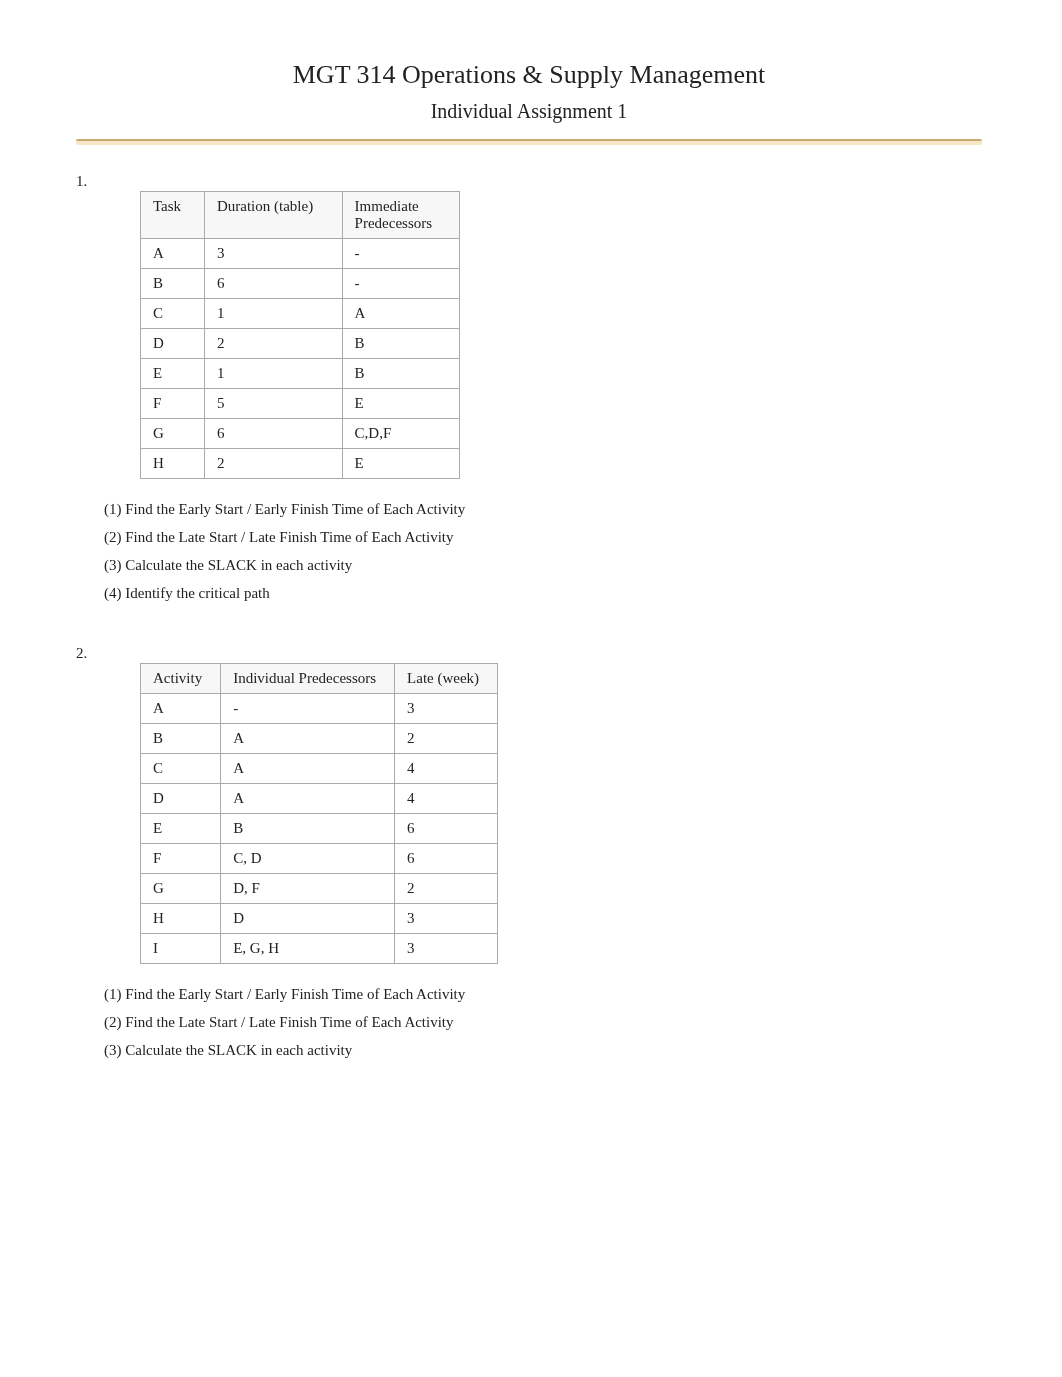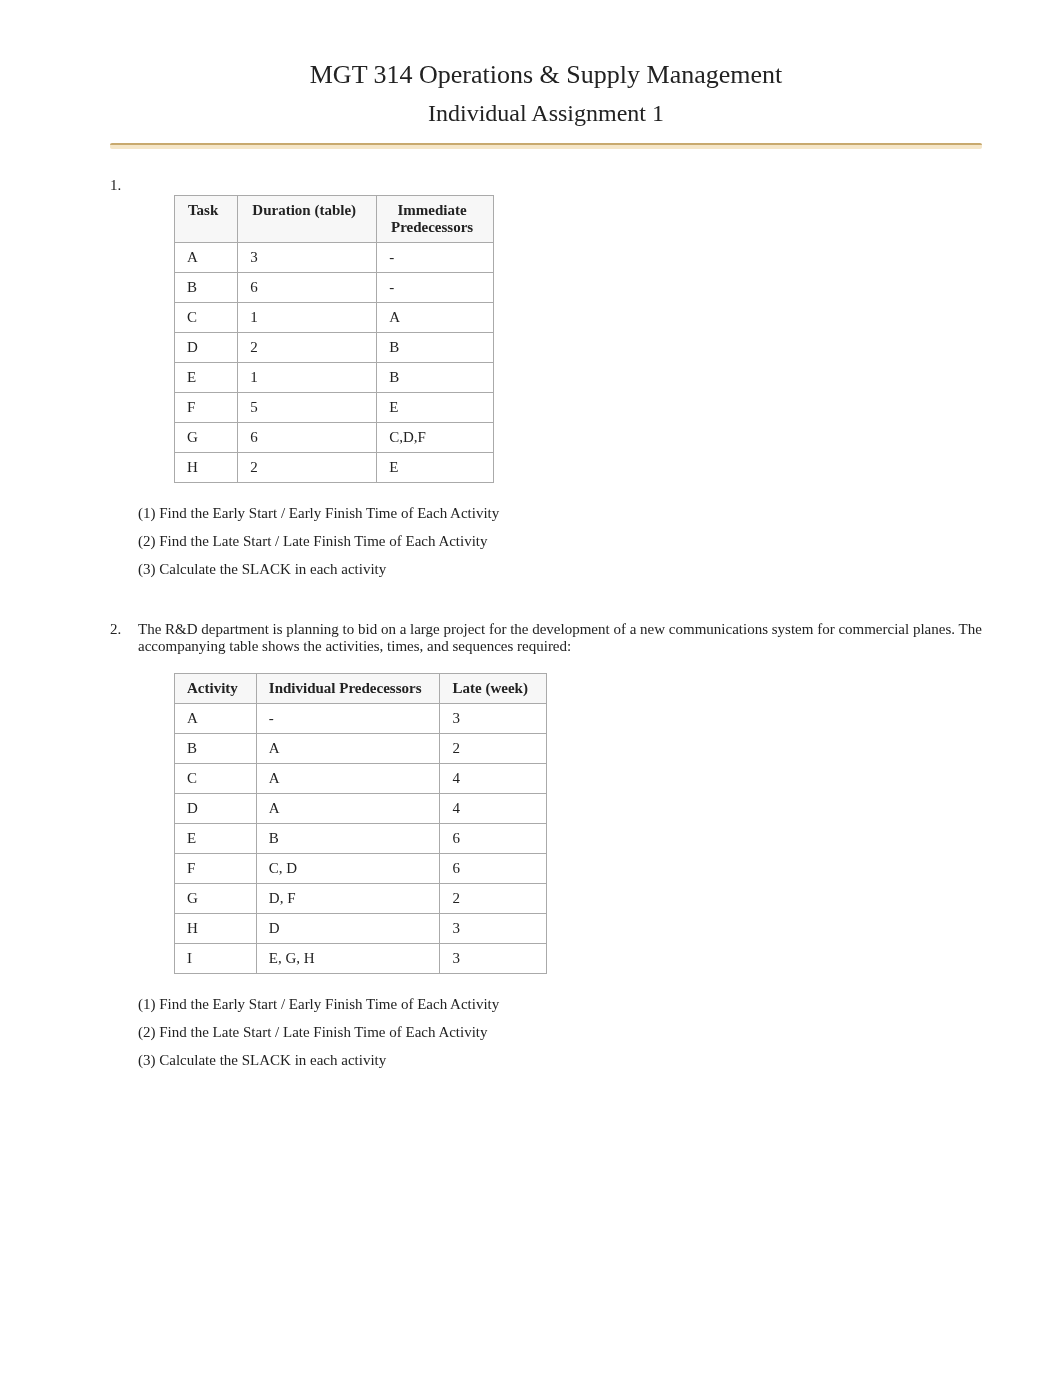--- a/index.html
+++ b/index.html
@@ -10,37 +10,37 @@
       font-size: 15px;
       color: #222;
       width: 1062px;
       min-height: 1377px;
     }
 
     .page {
       width: 1062px;
       min-height: 1377px;
       background: #fff;
-      padding: 60px 80px 60px 110px;
+      padding: 60px 80px 60px 76px;
     }
 
     .header-section {
       text-align: center;
       margin-bottom: 8px;
     }
 
     .main-title {
       font-size: 26px;
       font-weight: normal;
       margin-bottom: 10px;
       font-family: 'Times New Roman', Times, serif;
     }
 
     .sub-title {
-      font-size: 24px;
+      font-size: 20px;
       font-weight: normal;
       margin-bottom: 12px;
       font-family: 'Times New Roman', Times, serif;
     }
 
     .divider {
       border: none;
       border-top: 2px solid #c8a96e;
       margin: 16px 0 28px 0;
       background: #f5e6c8;
@@ -62,22 +62,22 @@
     table.data-table td {
       border: 1px solid #aaa;
       padding: 6px 18px 6px 12px;
       font-family: 'Times New Roman', Times, serif;
       font-size: 15px;
       vertical-align: top;
     }
 
     table.data-table th {
       background: #f7f7f7;
-      font-weight: bold;
-      text-align: center;
+      font-weight: normal;
+      text-align: left;
     }
 
     table.data-table td {
       background: #fff;
       text-align: left;
     }
 
     .sub-questions {
       margin-top: 10px;
     }
@@ -171,30 +171,30 @@
                 <td>E</td>
               </tr>
             </tbody>
         </table>
 
         
         <div class="sub-questions" id="sq1-container">
         <li>(1)  Find the Early Start / Early Finish Time of Each Activity</li>
             <li>(2)  Find the Late Start / Late Finish Time of Each Activity</li>
             <li>(3)  Calculate the SLACK in each activity</li>
+            <li>(4)  Identify the critical path</li>
           </div>
       </div>
     </div>
   </div>
 
   <div class="question-block">
     <div class="question-outer">
       <span class="q-num">2.</span>
       <div class="q-body">
-        <span>The R&amp;D department is planning to bid on a large project for the development of a new communications system for commercial planes. The accompanying table shows the activities, times, and sequences required:</span>
 
         
         <table class="data-table">
           <thead>
             <tr>
               <th>Activity</th>
               <th>Individual Predecessors</th>
               <th>Late (week)</th>
             </tr>
           </thead>

